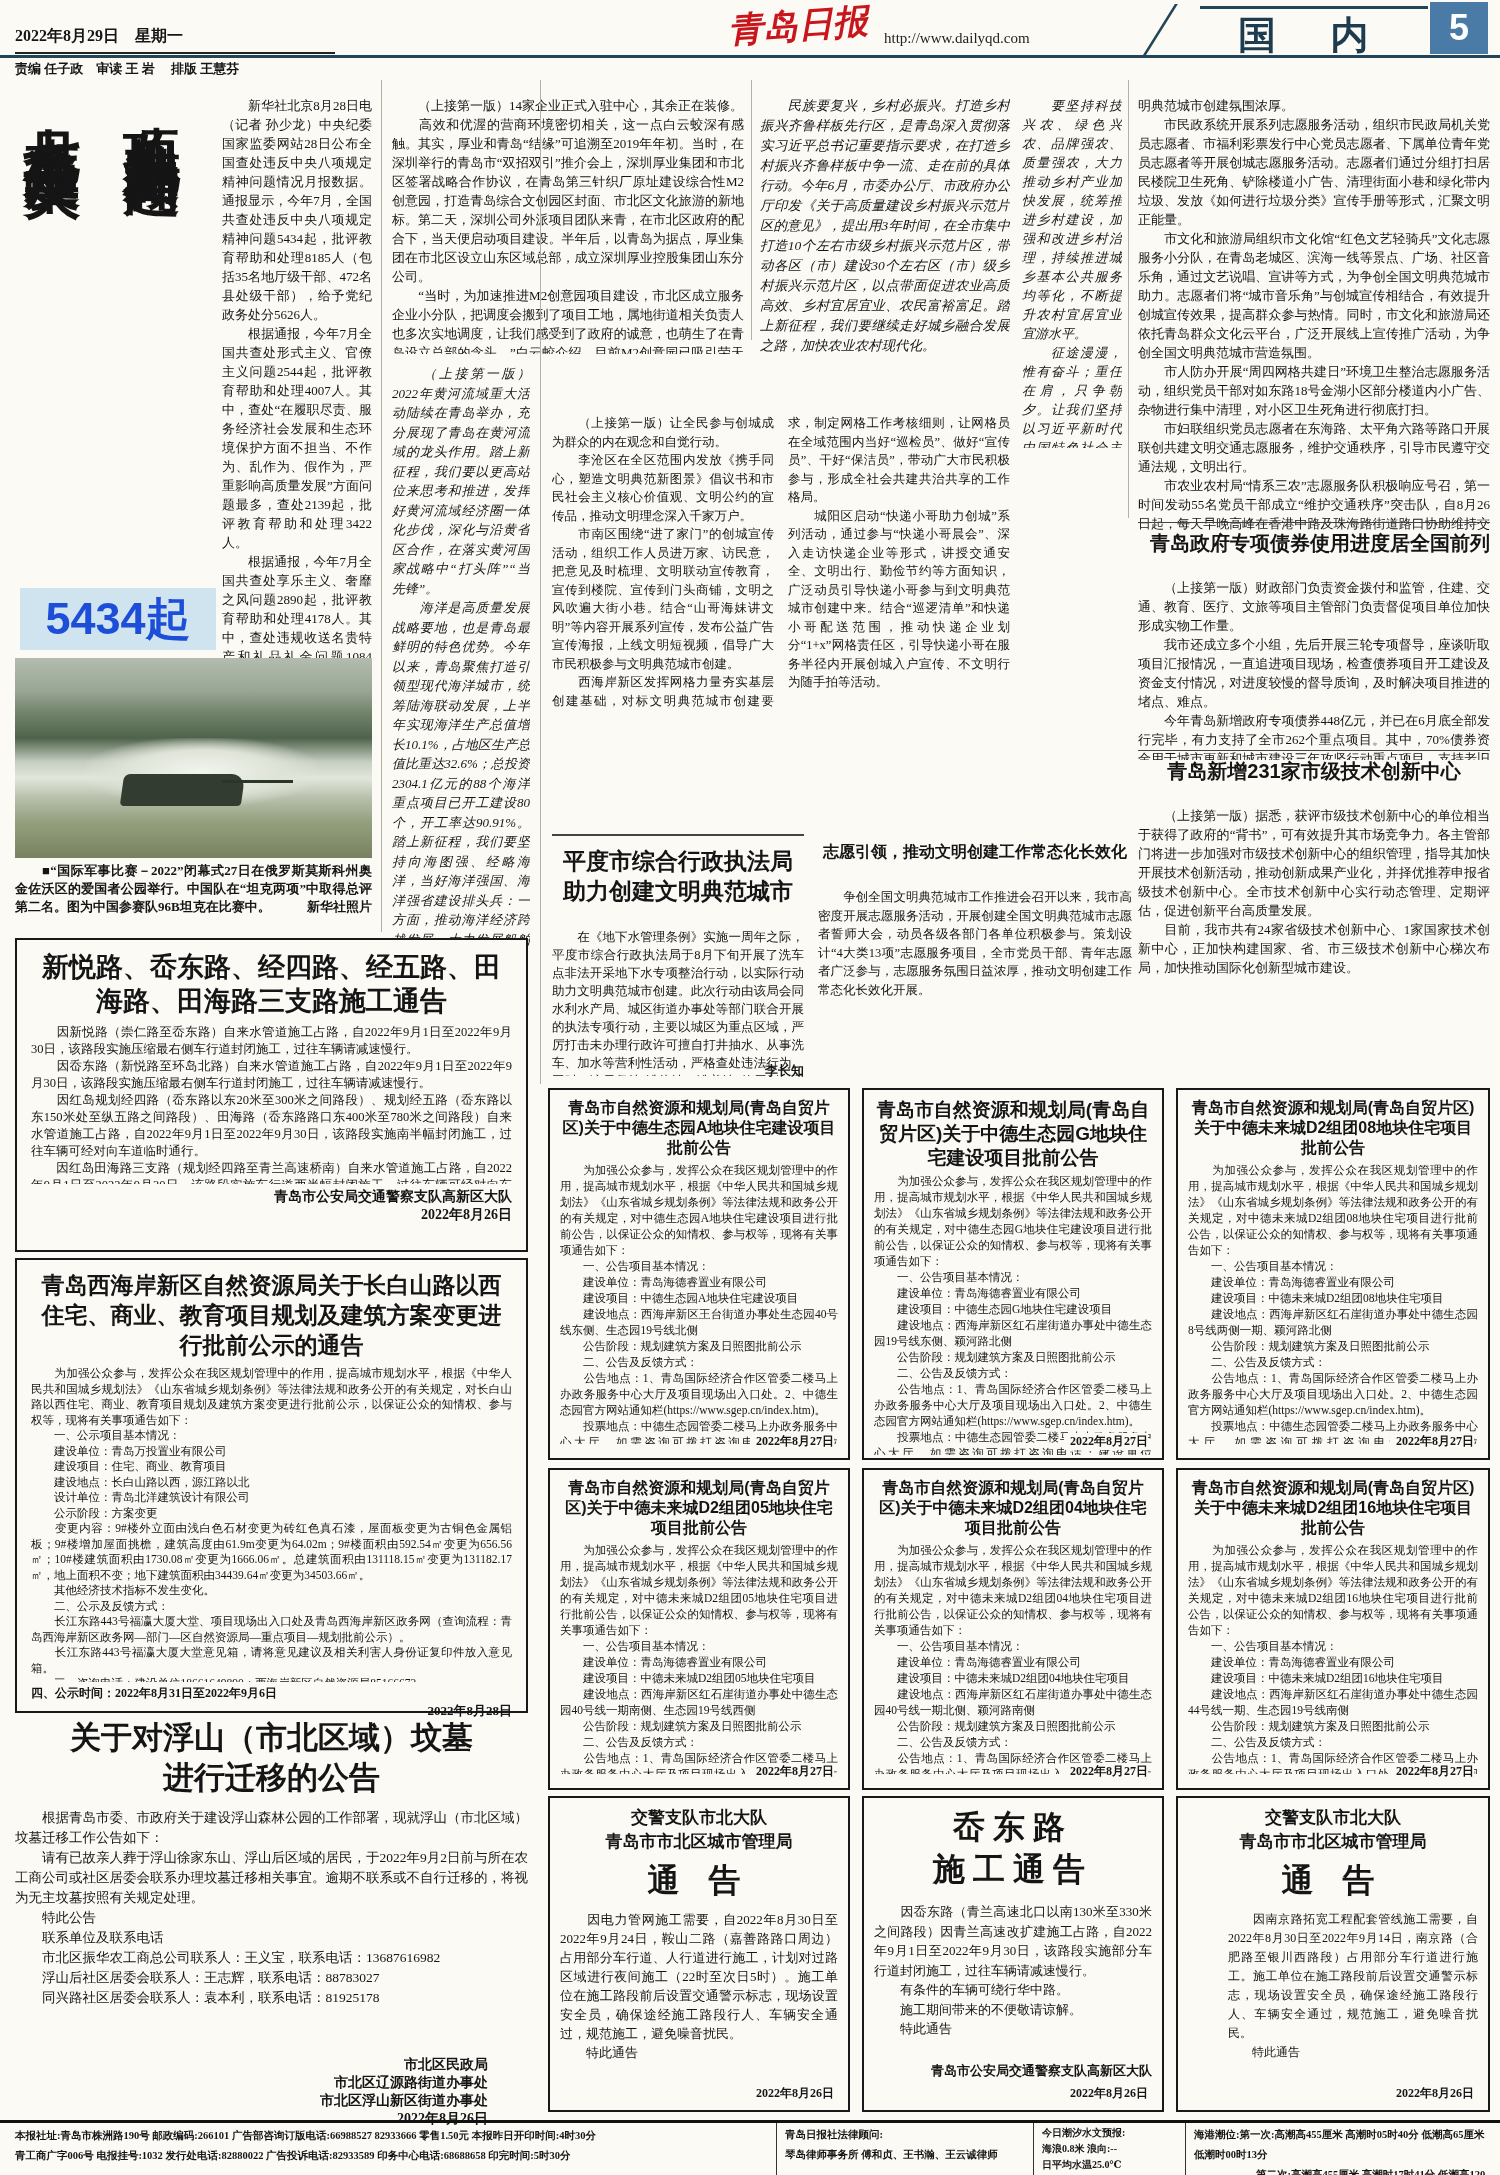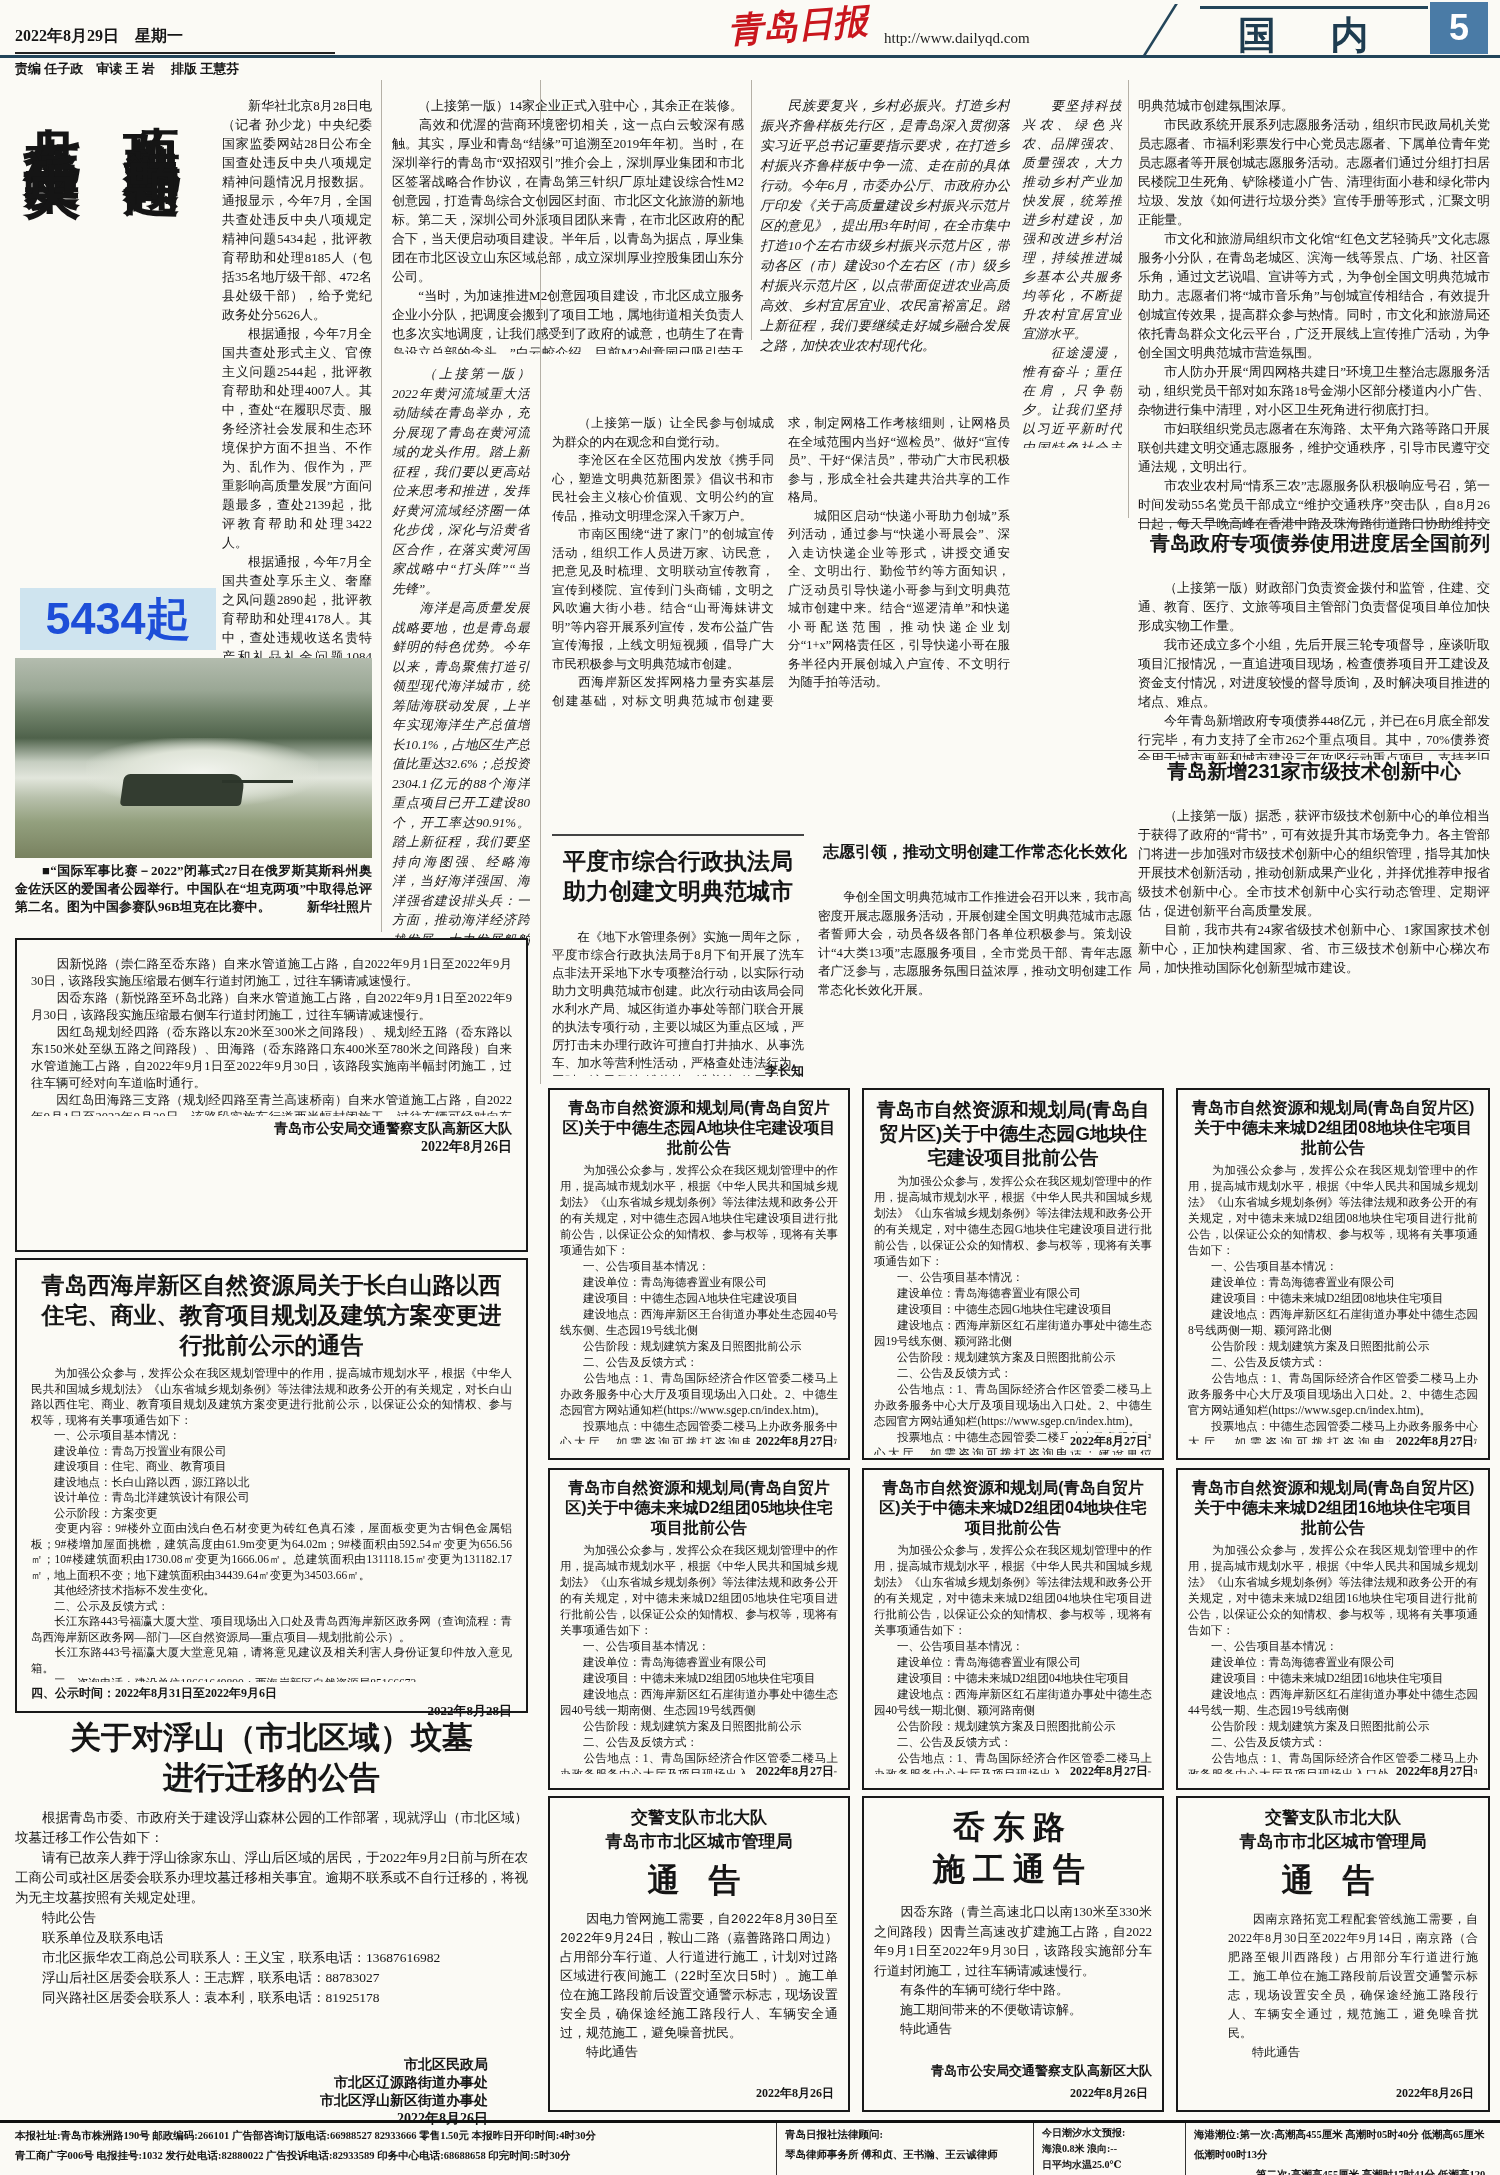--- a/index.html
+++ b/index.html
@@ -185,20 +185,21 @@
 　　建设地点：西海岸新区红石崖街道办事处中德生态园44号线一期、生态园19号线南侧
 　　公告阶段：规划建筑方案及日照图批前公示
 　　二、公告及反馈方式：
 　　公告地点：1、青岛国际经济合作区管委二楼马上办政务服务中心大厅及项目现场出入口处。2、中德生态园官方网站通知栏(https://www.sgep.cn/index.htm)。
 　　投票地点：中德生态园管委二楼马上办政务服务中心大厅，如需咨询可拨打咨询电话；建设单位18353258335，中德生态园生态规划建设部68977657。
 　　三、现场公告时间：2022年8月30日至2022年9月5日</div>
     <div class="pbox-date">2022年8月27日</div>
   </div>
 
   <div class="pbox" style="left:15px;top:938px;width:513px;height:314px;padding:10px 14px;">
+    <div class="pbox-title" style="font-size:27px;line-height:34px;">新悦路、岙东路、经四路、经五路、田海路、田海路三支路施工通告</div>
     <div class="pbox-body body-txt" style="font-size:12.5px;line-height:17px;height:160px;margin-top:6px;">　　因新悦路（崇仁路至岙东路）自来水管道施工占路，自2022年9月1日至2022年9月30日，该路段实施压缩最右侧车行道封闭施工，过往车辆请减速慢行。
 　　因岙东路（新悦路至环岛北路）自来水管道施工占路，自2022年9月1日至2022年9月30日，该路段实施压缩最右侧车行道封闭施工，过往车辆请减速慢行。
 　　因红岛规划经四路（岙东路以东20米至300米之间路段）、规划经五路（岙东路以东150米处至纵五路之间路段）、田海路（岙东路路口东400米至780米之间路段）自来水管道施工占路，自2022年9月1日至2022年9月30日，该路段实施南半幅封闭施工，过往车辆可经对向车道临时通行。
 　　因红岛田海路三支路（规划经四路至青兰高速桥南）自来水管道施工占路，自2022年9月1日至2022年9月30日，该路段实施车行道西半幅封闭施工，过往车辆可经对向车道临时通行。
 　　施工期间带来的不便敬请谅解。
 　　特此通告</div>
     <div style="text-align:right;font-weight:bold;font-size:14px;margin-top:4px;">青岛市公安局交通警察支队高新区大队</div>
     <div style="text-align:right;font-weight:bold;font-size:14px;">2022年8月26日</div>
   </div>
 
@@ -238,21 +239,21 @@
 市北区浮山新区街道办事处</div>
     <div style="font-size:14px;font-weight:bold;text-align:right;padding-right:40px;">2022年8月26日</div>
   </div>
 
   <div class="pbox" style="left:548px;top:1796px;width:302px;height:316px;">
     <div class="pbox-title" style="font-size:17px;line-height:24px;">
       <div>交警支队市北大队</div>
       <div>青岛市市北区城市管理局</div>
     </div>
     <div class="pbox-title" style="font-size:32px;margin-top:6px;letter-spacing:10px;">通  告</div>
-    <div class="pbox-body body-txt" style="font-size:13px;line-height:19px;height:170px;margin-top:10px;font-family:Liberation Mono, monospace;">　　因电力管网施工需要，自2022年8月30日至2022年9月24日，鞍山二路（嘉善路路口周边）占用部分车行道、人行道进行施工，计划对过路区域进行夜间施工（22时至次日5时）。施工单位在施工路段前后设置交通警示标志，现场设置安全员，确保途经施工路段行人、车辆安全通过，规范施工，避免噪音扰民。
+    <div class="pbox-body body-txt" style="font-size:13px;line-height:19px;height:170px;margin-top:10px;">　　因电力管网施工需要，自2022年8月30日至2022年9月24日，鞍山二路（嘉善路路口周边）占用部分车行道、人行道进行施工，计划对过路区域进行夜间施工（22时至次日5时）。施工单位在施工路段前后设置交通警示标志，现场设置安全员，确保途经施工路段行人、车辆安全通过，规范施工，避免噪音扰民。
 　　特此通告</div>
     <div class="pbox-date">2022年8月26日</div>
   </div>
 
   <div class="pbox" style="left:862px;top:1796px;width:302px;height:316px;">
     <div class="pbox-title" style="font-size:32px;line-height:42px;letter-spacing:8px;">
       <div>岙东路</div>
       <div>施工通告</div>
     </div>
     <div class="pbox-body body-txt" style="font-size:13px;line-height:19.5px;height:158px;margin-top:12px;">　　因岙东路（青兰高速北口以南130米至330米之间路段）因青兰高速改扩建施工占路，自2022年9月1日至2022年9月30日，该路段实施部分车行道封闭施工，过往车辆请减速慢行。

